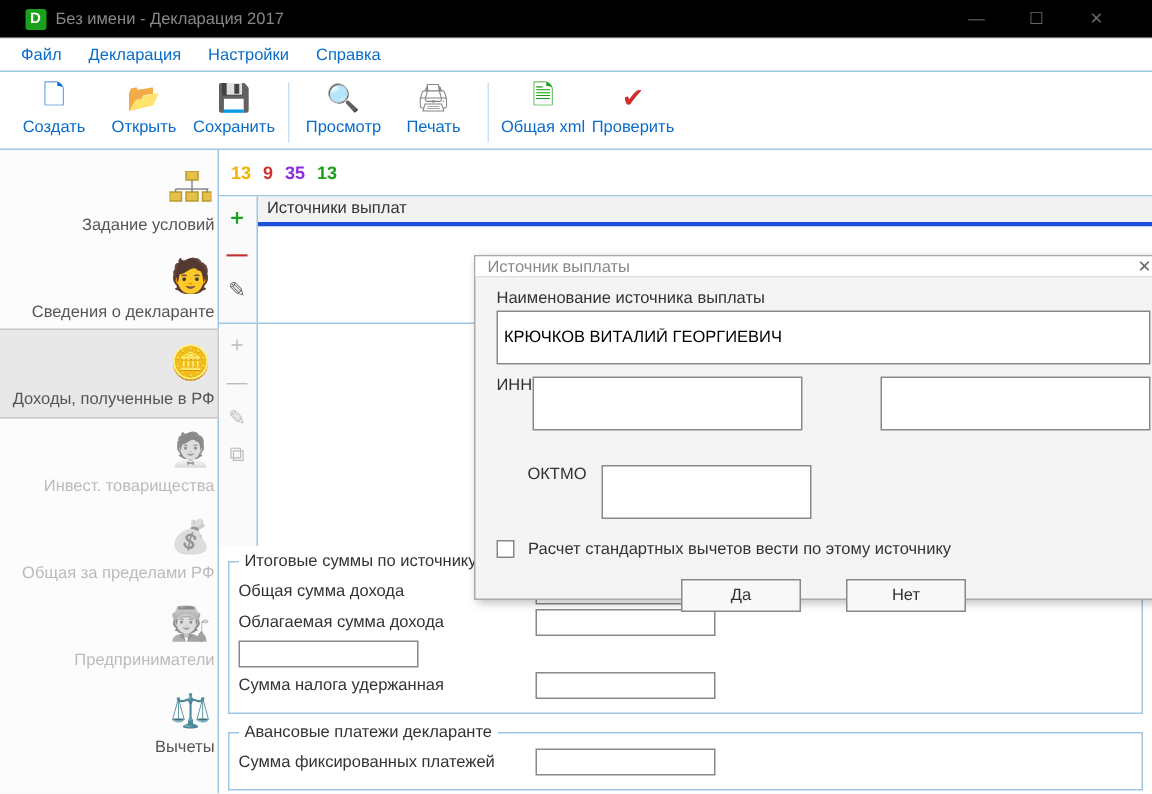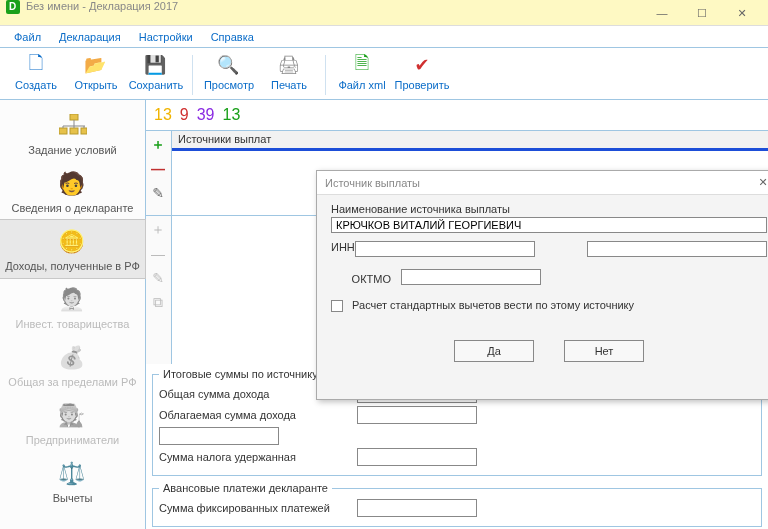--- a/index.html
+++ b/index.html
@@ -8,25 +8,25 @@
     font-family: Tahoma, Arial, sans-serif;
     font-size: 11px;
     background: #f0f0f0;
     width: 768px;
     height: 529px;
     overflow: hidden;
     color: #333;
   }
   .titlebar {
     height: 26px;
-    background: #fef9c3;
+    background: #000000;
     border-bottom: 1px solid #ddd;
     display: flex;
-    align-items: flex-start;
-    padding: 0 6px;
+    align-items: center;
+    padding: 0 17px;
     color: #888;
   }
   .titlebar .icon-app { width:14px; height:14px; background:#1aa01a; margin-right:6px; border-radius:2px; position:relative; }
   .titlebar .icon-app:after{content:"D"; color:#fff; font-size:10px; position:absolute; left:3px; top:1px; font-weight:bold;}
   .titlebar .title { flex:1; }
   .titlebar .winbtns { display:flex; gap:0; }
   .titlebar .winbtn { width:40px; height:26px; display:flex; align-items:center; justify-content:center; color:#666; }
   .menubar {
     height: 22px;
     display:flex; align-items:center;
@@ -58,40 +58,40 @@
     background:#fff;
   }
   .sidebar {
     width: 146px;
     background:#fcfcfc;
     border-right:1px solid #9fc6e2;
     display:flex; flex-direction:column;
     padding-top:4px;
   }
   .navitem {
-    display:flex; flex-direction:column; align-items:center;
+    display:flex; flex-direction:column; align-items:flex-end;
     padding:6px 2px 6px 2px;
     color:#555;
     text-align:center;
     cursor:pointer;
   }
   .navitem.selected { background:#e8e8e8; border:1px solid #c8c8c8; margin:-1px;}
   .navitem .ni { width:32px; height:32px; margin-bottom:2px; display:flex; align-items:center; justify-content:center; font-size:22px;}
   .navitem.disabled { color:#bbb; }
   .content {
     flex:1; position:relative;
     display:flex; flex-direction:column;
   }
   .combo {
     height:30px;
     display:flex; align-items:center;
     padding:0 6px;
     gap:4px;
   }
-  .combo .num { font-weight:normal; font-size:16px; padding:0 2px;}
+  .combo .num { font-weight:bold; font-size:12px; padding:0 2px;}
   .n1{color:#f0b400;} .n2{color:#d03030;} .n3{color:#8a2be2;} .n4{color:#1aa01a;}
   .panelrow { display:flex; align-items:stretch; border-top:1px solid #9fc6e2;}
   .btncol {
     width:26px; display:flex; flex-direction:column; gap:4px; padding:4px 2px;
     border-right:1px solid #9fc6e2; background:#fafafa;
   }
   .btncol.disabled .ibtn { color:#bbb; }
   .ibtn { width:20px; height:20px; display:flex; align-items:center; justify-content:center; font-size:14px; cursor:pointer;}
   .listarea { flex:1; display:flex; flex-direction:column; }
   .listheader {
@@ -118,27 +118,27 @@
     display:flex; flex-direction:column;
   }
   .modal .mtitle {
     height:24px; display:flex; align-items:center; padding:0 8px;
     background:#fff; color:#888; border-bottom:1px solid #ddd;
   }
   .modal .mtitle .mclose { margin-left:auto; width:20px; text-align:center; color:#666;}
   .modal .mbody { flex:1; padding:8px 14px; }
   .modal label { color:#333; display:block; margin-bottom:2px;}
   .modal input[type=text] {
-    height:16px; border:1px solid #888; background:#fff; padding:0 4px; font-size:11px; outline:none;
+    height:36px; border:1px solid #888; background:#fff; padding:0 4px; font-size:11px; outline:none;
   }
   .modal .frow { display:flex; gap:30px; margin-top:8px;}
   .modal .fcol { display:flex; }
-  .modal .okrow { display:flex; align-items:flex-end; gap:10px; margin-top:12px;}
+  .modal .okrow { display:flex; align-items:flex-start; gap:10px; margin-top:23px;}
   .modal .chk { width:12px; height:12px; border:1px solid #888; background:#fff; display:inline-block; margin-right:6px; vertical-align:middle;}
-  .modal .btns { display:flex; justify-content:center; gap:30px; margin-top:28px;}
+  .modal .btns { display:flex; justify-content:center; gap:30px; margin-top:14px;}
   .modal .btn {
     width:80px; height:22px; border:1px solid #888; background:#f8f8f8;
     display:flex; align-items:center; justify-content:center; cursor:pointer;
   }
 </style>
 </head>
 <body>
 
 <div class="titlebar">
   <div class="icon-app"></div>
@@ -175,21 +175,21 @@
     <div class="ti" style="color:#888">🔍</div>
     <span>Просмотр</span>
   </div>
   <div class="toolbtn">
     <div class="ti" style="color:#888">🖨</div>
     <span>Печать</span>
   </div>
   <div class="toolsep"></div>
   <div class="toolbtn">
     <div class="ti" style="color:#1aa01a">🗎</div>
-    <span>Файл xml</span>
+    <span>Общая xml</span>
   </div>
   <div class="toolbtn">
     <div class="ti" style="color:#d03030">✔</div>
     <span>Проверить</span>
   </div>
 </div>
 
 <div class="main">
   <div class="sidebar">
     <div class="navitem">
@@ -231,21 +231,21 @@
     <div class="navitem">
       <div class="ni">⚖️</div>
       <span>Вычеты</span>
     </div>
   </div>
 
   <div class="content">
     <div class="combo">
       <span class="num n1">13</span>
       <span class="num n2">9</span>
-      <span class="num n3">39</span>
+      <span class="num n3">35</span>
       <span class="num n4">13</span>
     </div>
 
     <div class="panelrow" style="height:86px;">
       <div class="btncol">
         <div class="ibtn" style="color:#1aa01a;font-weight:bold;">＋</div>
         <div class="ibtn" style="color:#c03030;font-weight:bold;">―</div>
         <div class="ibtn" style="color:#666">✎</div>
       </div>
       <div class="listarea">

